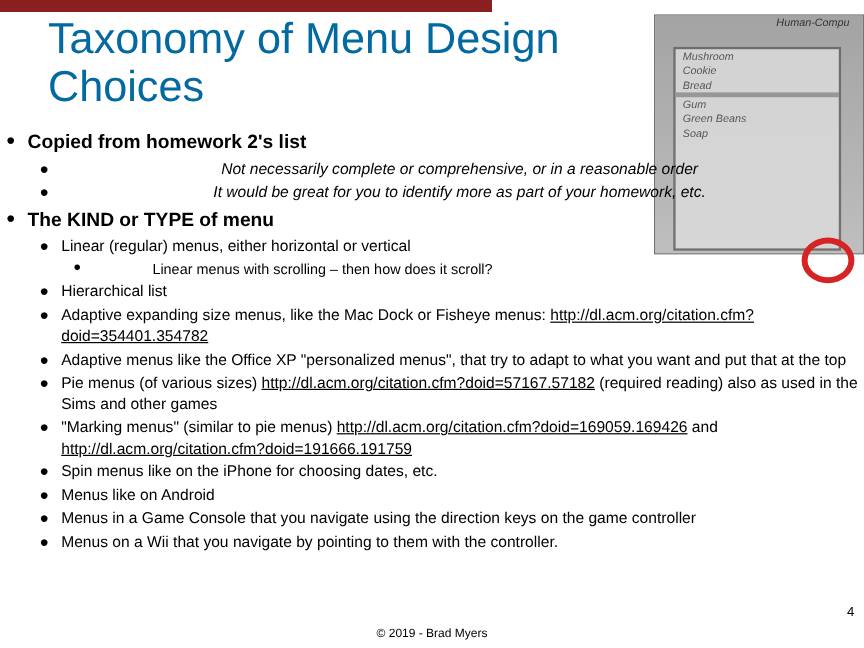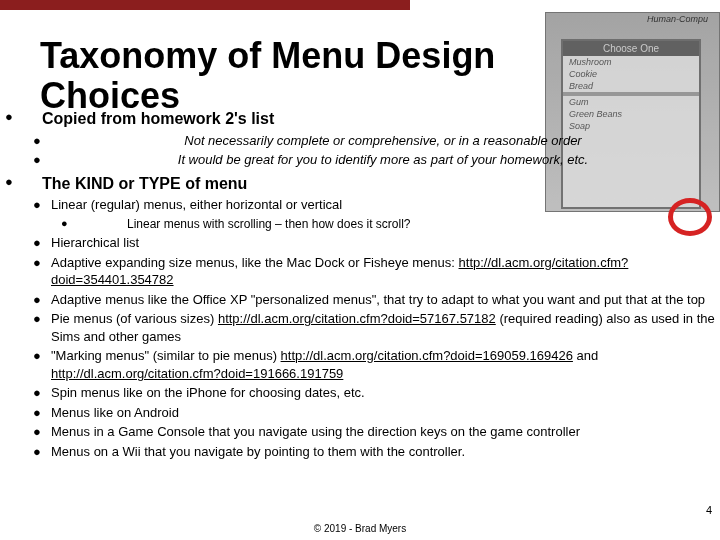--- a/index.html
+++ b/index.html
@@ -16,25 +16,24 @@
     top: 0; left: 0;
     width: 410px;
     height: 10px;
     background: #8b1e1e;
   }
   .title {
     position: absolute;
     top: 12px;
     left: 40px;
     font-size: 36px;
-    font-weight: bold;
-    color: #000000;
+    font-weight: normal;
+    color: #0369a1;
     line-height: 1.1;
     width: 500px;
-    margin-top: 24px;
   }
   .bg-img {
     position: absolute;
     top: 12px;
     right: 0;
     width: 175px;
     height: 200px;
     background: linear-gradient(#9a9a9a, #b8b8b8);
     opacity: 0.9;
     border: 1px solid #666;
@@ -88,21 +87,21 @@
     font-size: 13px;
     color: #000;
     line-height: 1.35;
   }
   .l1 { margin-left: 0; }
   .l2 { margin-left: 28px; }
   .l3 { margin-left: 56px; }
   .row { display: flex; align-items: flex-start; margin-bottom: 2px; }
   .bullet { flex: 0 0 18px; font-size: 13px; }
   .txt { flex: 1; }
-  .bold { font-weight: bold; font-size: 16px; margin-left: 19px; }
+  .bold { font-weight: bold; font-size: 16px; }
   .italic { font-style: italic; text-align: center; }
   a { color: #000; text-decoration: underline; }
   .page-num {
     position: absolute;
     bottom: 24px;
     right: 8px;
     font-size: 11px;
   }
   .footer {
     position: absolute;
@@ -112,21 +111,20 @@
     font-size: 10px;
   }
 </style>
 </head>
 <body>
 
 <div class="top-bar"></div>
 
 <div class="bg-img">
   <div class="bg-menu-box" style="position:absolute; top:26px; right:18px;">
-    <div class="bg-menu-header">Choose One</div>
     <div class="bg-menu-item">Mushroom</div>
     <div class="bg-menu-item">Cookie</div>
     <div class="bg-menu-item">Bread</div>
     <div style="height:4px;background:#888;"></div>
     <div class="bg-menu-item">Gum</div>
     <div class="bg-menu-item">Green Beans</div>
     <div class="bg-menu-item">Soap</div>
   </div>
 </div>
 <div class="bg-img-label">Human-Compu</div>

